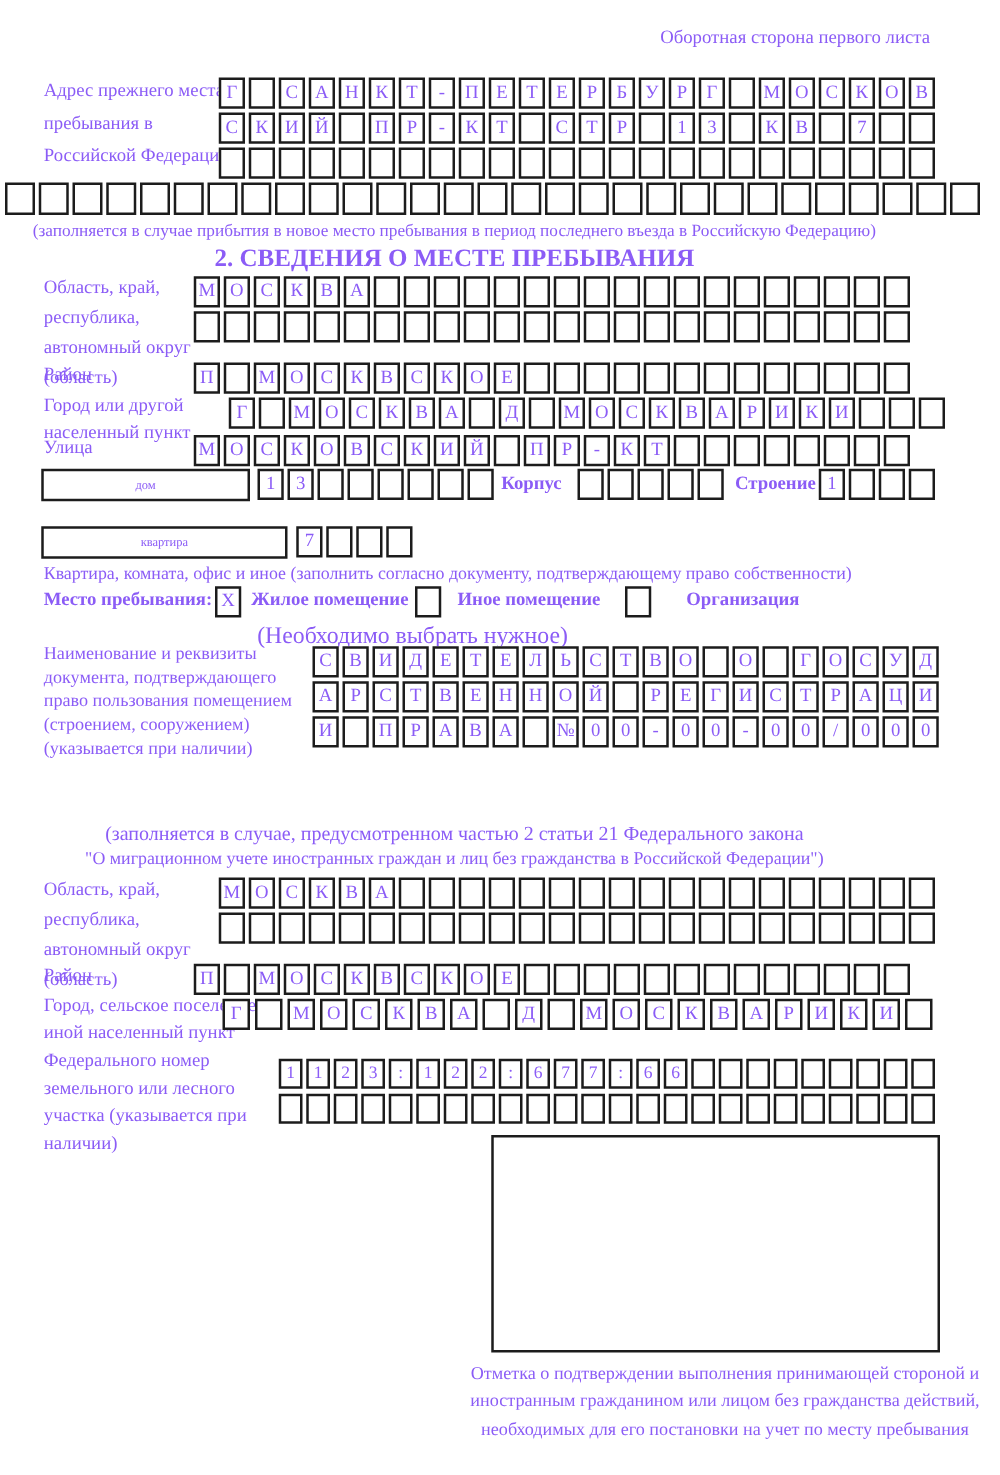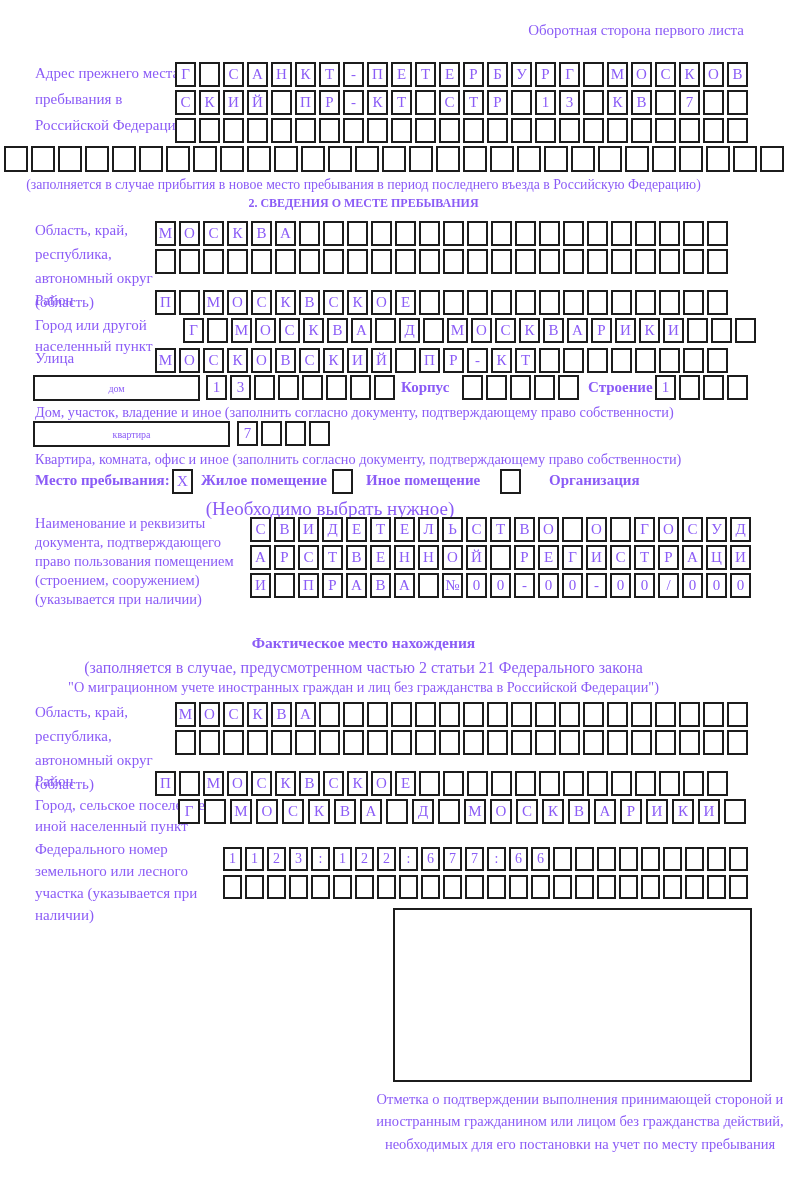--- a/index.html
+++ b/index.html
@@ -14,21 +14,21 @@
   .cells.city2{gap:4px;}
   .cells.city2 .cell{width:22px;}
   .cb{position:absolute;box-sizing:border-box;width:21px;height:25px;border:2px solid #1c1c1c;
       display:flex;align-items:center;justify-content:center;font-size:15px;background:#fff;}
   .lbl{position:absolute;font-size:15px;line-height:24px;}
   .lbl.tall{line-height:26px;}
   .lbl.city{line-height:21px;}
   .lbl.small{font-size:14.5px;line-height:19px;}
   .note{position:absolute;font-size:13.8px;}
   .center{left:0;width:727px;text-align:center;}
-  .title{position:absolute;font-weight:bold;font-size:12px;}
+  .title{position:absolute;font-weight:bold;font-size:20px;}
   .wideBox{position:absolute;box-sizing:border-box;height:26px;border:2px solid #1c1c1c;background:#fff;
            display:flex;align-items:center;justify-content:center;font-size:10px;}
   .inline-lbl{position:absolute;font-size:15px;font-weight:bold;}
   .stampBox{position:absolute;box-sizing:border-box;border:2px solid #1c1c1c;background:#fff;}
 </style>
 </head>
 <body>
 
 <div class="page">
 
@@ -305,21 +305,20 @@
       <span class="cell"></span>
       <span class="cell"></span>
     </div>
   <div class="inline-lbl" style="left:588px;top:379px;">Строение</div>
   <div class="cells" style="left:655px;top:375px;">
       <span class="cell">1</span>
       <span class="cell"></span>
       <span class="cell"></span>
       <span class="cell"></span>
     </div>
-  <div class="note" style="left:35px;top:404px;font-size:14.3px;">Дом, участок, владение и иное (заполнить согласно документу, подтверждающему право собственности)</div>
 
   <div class="wideBox" style="left:33px;top:421px;width:197px;">квартира</div>
   <div class="cells" style="left:237px;top:421px;">
       <span class="cell">7</span>
       <span class="cell"></span>
       <span class="cell"></span>
       <span class="cell"></span>
     </div>
   <div class="note" style="left:35px;top:451px;font-size:14.3px;">Квартира, комната, офис и иное (заполнить согласно документу, подтверждающему право собственности)</div>
 
@@ -396,21 +395,20 @@
       <span class="cell">0</span>
       <span class="cell">-</span>
       <span class="cell">0</span>
       <span class="cell">0</span>
       <span class="cell">/</span>
       <span class="cell">0</span>
       <span class="cell">0</span>
       <span class="cell">0</span>
     </div>
 
-  <div class="title center" style="top:634px;position:absolute;font-size:15.5px;">Фактическое место нахождения</div>
   <div class="note center" style="top:659px;font-size:16px;">(заполняется в случае, предусмотренном частью 2 статьи 21 Федерального закона</div>
   <div class="note center" style="top:679px;font-size:14.3px;">"О миграционном учете иностранных граждан и лиц без гражданства в Российской Федерации")</div>
 
   <div class="lbl" style="left:35px;top:700px;width:140px;">Область, край, республика, автономный округ (область)</div>
   <div class="cells" style="left:175px;top:702px;">
       <span class="cell">М</span>
       <span class="cell">О</span>
       <span class="cell">С</span>
       <span class="cell">К</span>
       <span class="cell">В</span>

